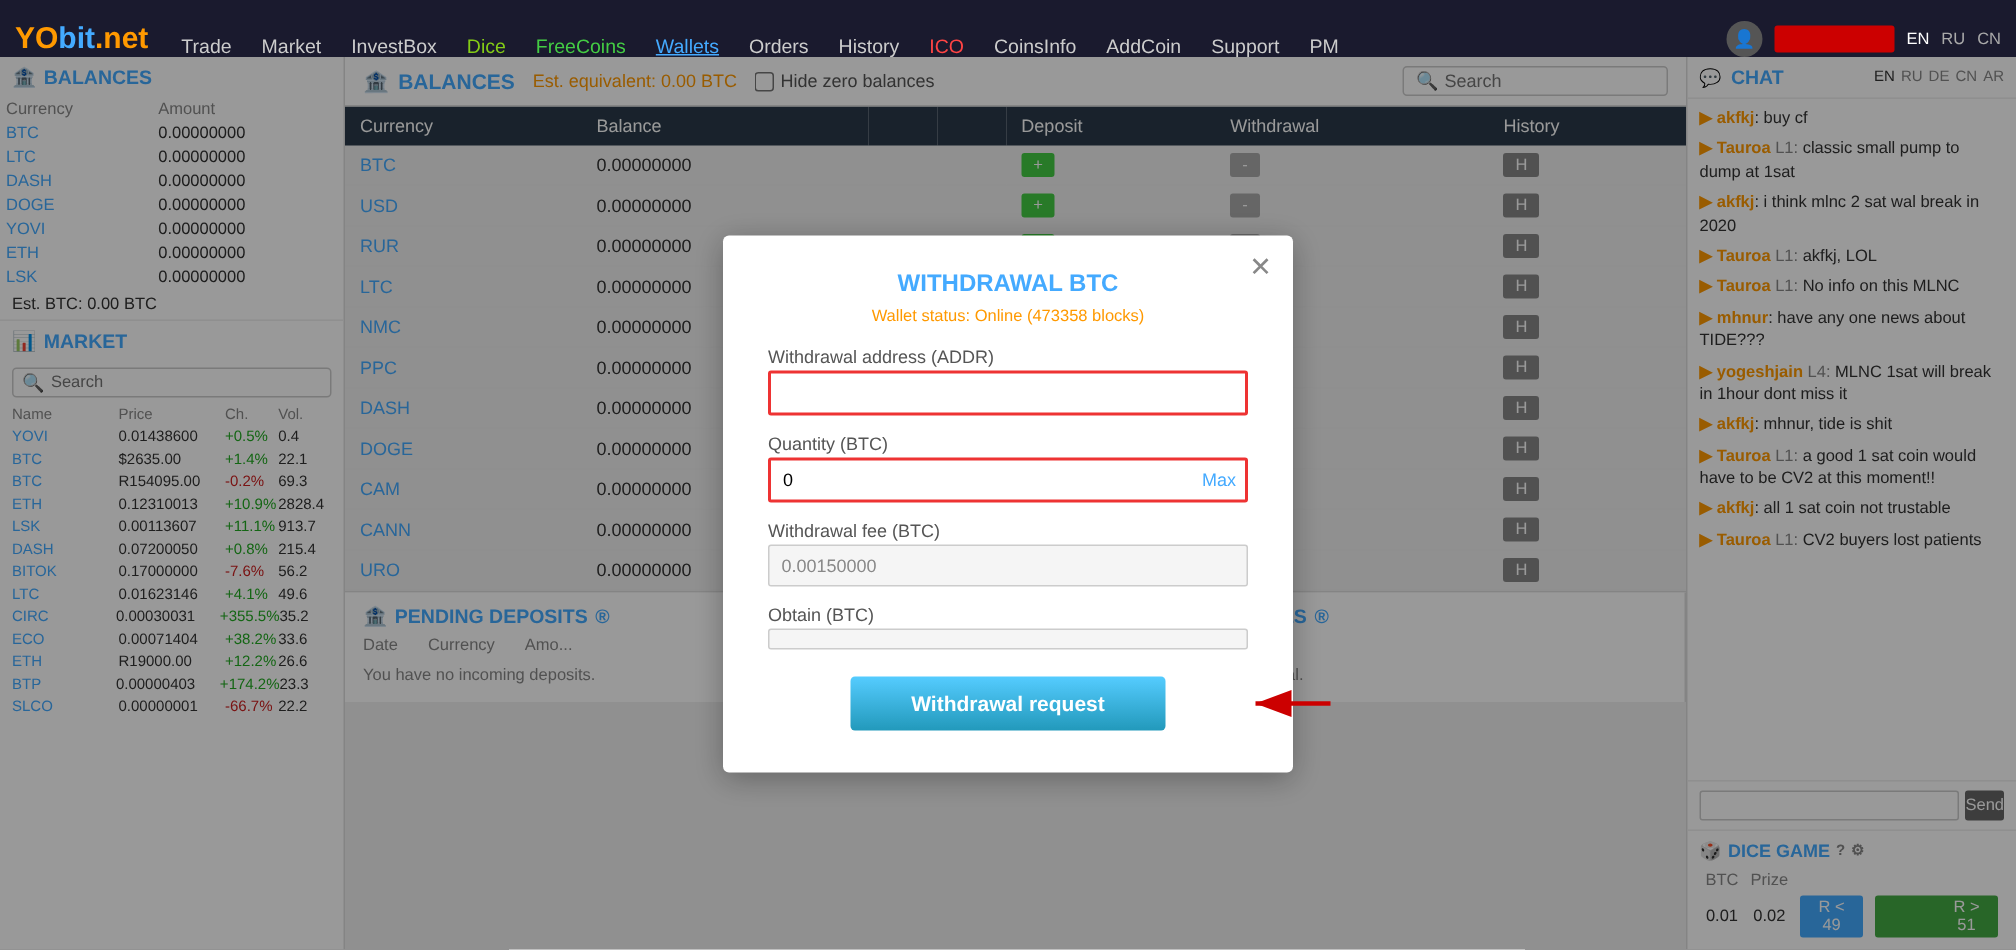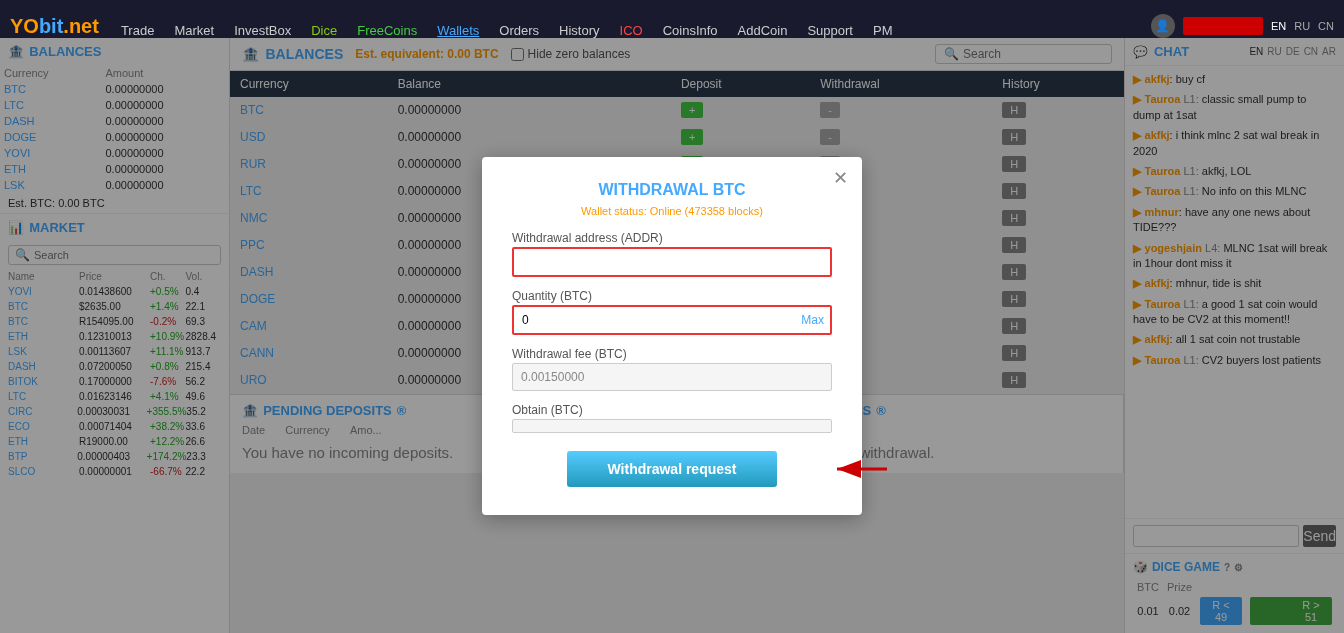--- a/index.html
+++ b/index.html
@@ -63,42 +63,42 @@
     .main-topbar {
       background: #fff;
       border-bottom: 1px solid #ddd;
       padding: 6px 12px;
       display: flex;
       align-items: center;
       gap: 12px;
     }
     .main-title { color: #4af; font-size: 14px; font-weight: bold; display: flex; align-items: center; gap: 6px; }
     .est-equiv { font-size: 12px; color: #888; }
-    .est-equiv span { color: #f90; font-weight: bold; }
+    .est-equiv span { color: #f90; }
     .hide-zero { display: flex; align-items: center; gap: 4px; font-size: 12px; color: #555; }
     .main-search { margin-left: auto; display: flex; align-items: center; border: 1px solid #ccc; border-radius: 3px; padding: 2px 8px; gap: 4px; }
     .main-search input { border: none; outline: none; font-size: 12px; width: 140px; }
 
     
     .balances-table-wrap { overflow-x: auto; }
     .balances-table { width: 100%; border-collapse: collapse; }
     .balances-table th { background: #2a3a4a; color: #fff; padding: 6px 10px; text-align: left; font-size: 12px; font-weight: normal; }
     .balances-table td { padding: 5px 10px; border-bottom: 1px solid #eee; font-size: 12px; }
     .btn-sm { padding: 2px 8px; border: none; border-radius: 2px; cursor: pointer; font-size: 11px; }
     .btn-green { background: #4c4; color: #fff; }
     .btn-minus { background: #aaa; color: #fff; }
     .btn-h { background: #888; color: #fff; }
     .coin-cell { color: #4af; cursor: pointer; }
     .action-cell { display: flex; gap: 3px; }
 
     
     .bottom-section { display: flex; gap: 0; border-top: 1px solid #ddd; }
     .bottom-half { flex: 1; padding: 8px 12px; background: #fff; border-right: 1px solid #ddd; }
     .bottom-title { color: #4af; font-size: 13px; font-weight: bold; display: flex; align-items: center; gap: 5px; margin-bottom: 6px; }
-    .bottom-empty { color: #888; font-size: 15px; padding: 4px 0; }
+    .bottom-empty { color: #888; font-size: 11px; padding: 4px 0; }
     .bottom-cols { display: flex; gap: 20px; color: #888; font-size: 11px; margin-bottom: 4px; }
 
     
     .chat-panel {
       width: 220px;
       background: #fff;
       border-left: 1px solid #ddd;
       display: flex;
       flex-direction: column;
       flex-shrink: 0;
@@ -107,21 +107,21 @@
     .chat-title { color: #4af; font-size: 13px; font-weight: bold; }
     .chat-langs { display: flex; gap: 4px; margin-left: auto; font-size: 10px; }
     .chat-lang { color: #888; cursor: pointer; }
     .chat-lang.active { color: #333; }
     .chat-messages { flex: 1; overflow-y: auto; padding: 6px 8px; }
     .chat-msg { font-size: 11px; margin-bottom: 5px; line-height: 1.4; }
     .chat-msg .user { color: #f90; font-weight: bold; }
     .chat-msg .level { color: #888; }
     .chat-input-row { display: flex; gap: 4px; padding: 6px 8px; border-top: 1px solid #eee; }
     .chat-input { flex: 1; border: 1px solid #ccc; border-radius: 2px; padding: 3px 6px; font-size: 11px; }
-    .chat-send { background: #666; color: #fff; border: none; border-radius: 2px; padding: 3px 0; font-size: 14px; cursor: pointer; }
+    .chat-send { background: #666; color: #fff; border: none; border-radius: 2px; padding: 3px 0; font-size: 11px; cursor: pointer; }
 
     
     .dice-section { padding: 6px 8px; border-top: 1px solid #eee; }
     .dice-title { color: #4af; font-size: 12px; font-weight: bold; margin-bottom: 5px; display: flex; align-items: center; gap: 4px; }
     .dice-table { width: 100%; border-collapse: collapse; font-size: 11px; }
     .dice-table th { color: #888; font-weight: normal; padding: 2px 4px; }
     .dice-table td { padding: 2px 4px; text-align: center; }
     .dice-btn { padding: 2px 8px; border: none; border-radius: 2px; cursor: pointer; font-size: 11px; color: #fff; }
     .dice-btn-blue { background: #4af; }
     .dice-btn-green { background: #4a4; padding-left: 48px; }

